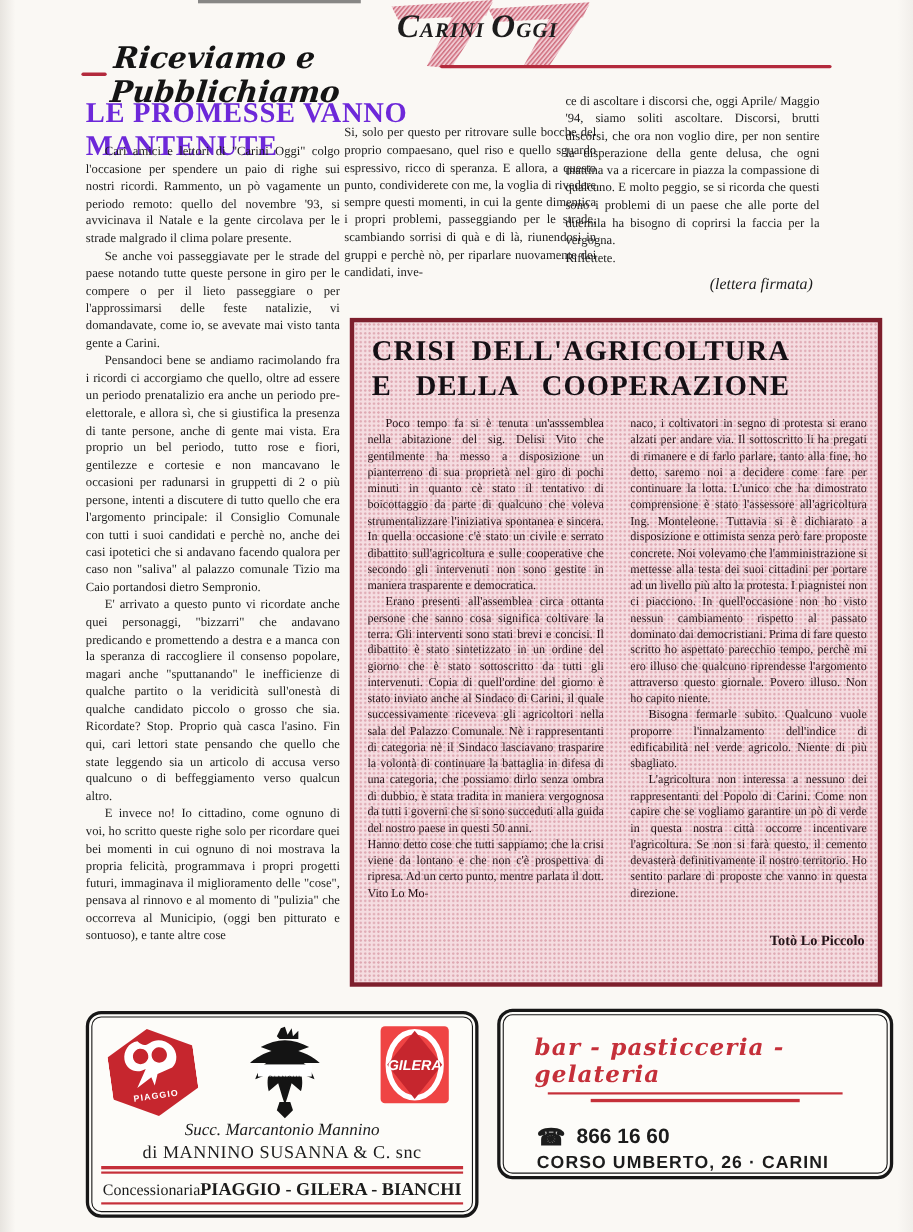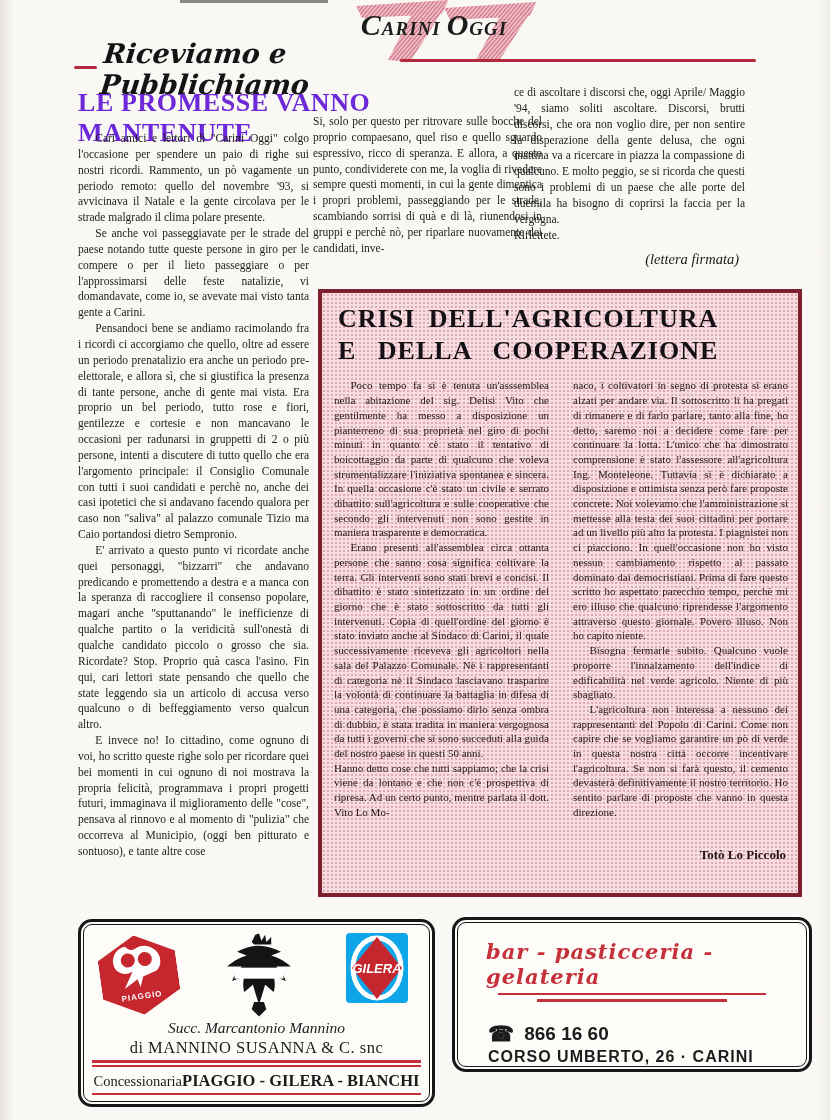--- a/index.html
+++ b/index.html
@@ -53,21 +53,21 @@
   
   .logo-piaggio{left:16px;top:10px;width:78px;height:80px;transform:rotate(-8deg);}
   .hexa{width:78px;height:80px;background:#c6262e;position:relative;
     clip-path:polygon(50% 0,100% 26%,100% 74%,50% 100%,0 74%,0 26%);}
   .hexa svg{position:absolute;left:13px;top:8px;}
   .hexa .brandword{position:absolute;bottom:14px;width:100%;text-align:center;color:#fff;
     font-family:"Liberation Sans",sans-serif;font-weight:bold;font-size:8px;letter-spacing:1px;}
   .logo-bianchi{left:133px;top:6px;width:84px;height:88px;text-align:center;}
   .logo-bianchi .brandword{position:absolute;left:0;top:47px;width:100%;text-align:center;
     font-family:"Liberation Sans",sans-serif;font-size:5.5px;letter-spacing:1px;color:#111;}
-  .logo-gilera{left:262px;top:8px;width:62px;height:70px;background:#0ea5e9;border-radius:4px;position:absolute;}
+  .logo-gilera{left:262px;top:8px;width:62px;height:70px;background:#ef4444;border-radius:4px;position:absolute;}
   .logo-gilera svg{position:absolute;left:0;top:0;}
   .adl-line1{margin-top:2px;text-align:center;font-style:italic;font-size:15.5px;}
   .adl-line2{text-align:center;font-size:16.5px;letter-spacing:.5px;margin-top:1px;}
   .redline{background:#c5303a;height:2.5px;margin:2px 8px 0 8px;}
   .redline.thin{height:2px;margin-top:2px;}
   .dealer{display:flex;align-items:baseline;justify-content:center;gap:0;margin-top:4px;}
   .dealer .lbl{font-size:14.5px;}
   .dealer .brands{font-size:16.5px;font-weight:bold;}
   .adl-address{text-align:center;font-weight:bold;font-size:16px;margin-top:5px;}
   

